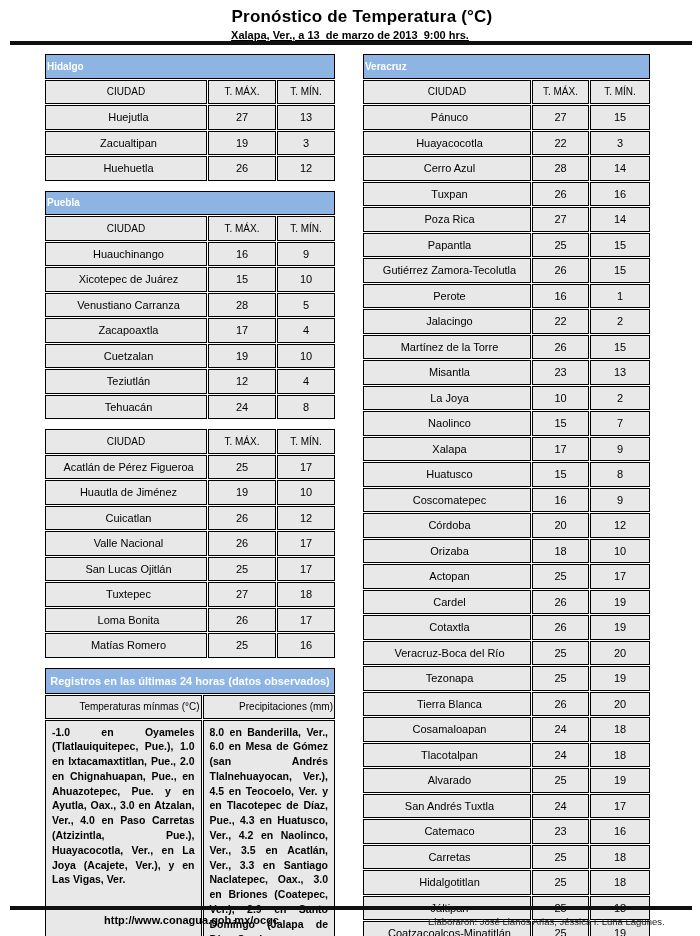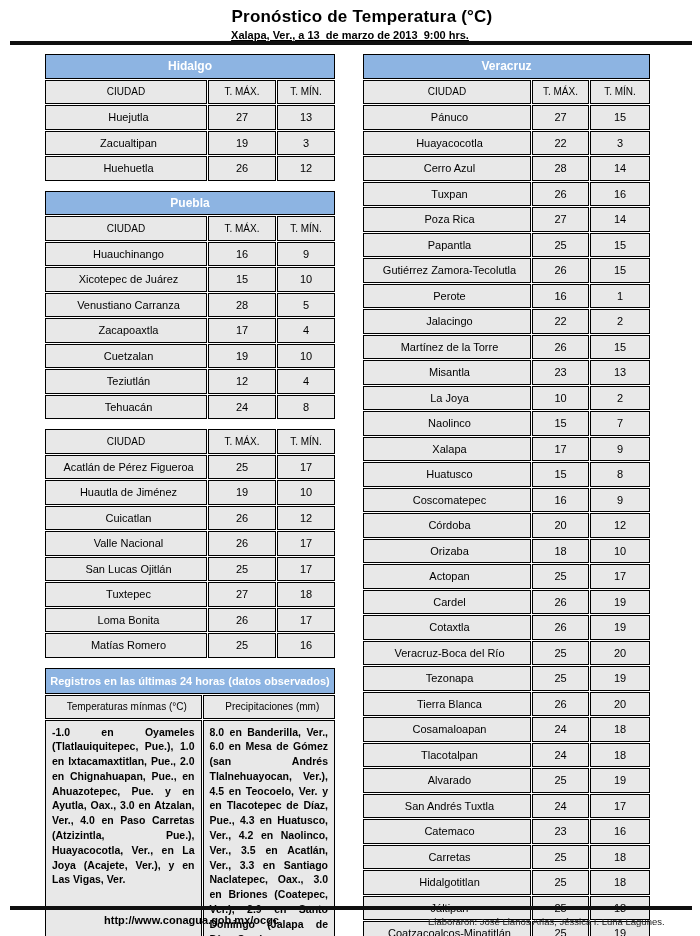--- a/index.html
+++ b/index.html
@@ -13,33 +13,33 @@
   .top-rule { top:41px; }
   .bottom-rule { top:906px; }
 
   #left-col  { position:absolute; left:44px;  top:53px; width:292px; }
   #right-col { position:absolute; left:362px; top:53px; width:289px; }
 
   table { border-collapse:separate; border-spacing:1px; background:#fff; table-layout:fixed; }
   .state-table { width:292px; }
   .right-table { width:289px; }
   .state-table td { border:1px solid #000; background:#E8E8E8; font-size:11px; height:20.5px; overflow:hidden; white-space:nowrap; }
-  .state-table td.bar { background:#8DB4E2; color:#fff; font-weight:bold; text-align:center; font-size:12px; }
+  .state-table td.bar { background:#8DB4E2; color:#fff; font-weight:bold; text-align:left; font-size:10px; }
   .state-table tr.head td { text-align:center; font-size:10px; }
   .state-table td.city { text-align:center; padding-left:6px; }
   .state-table td.temp { text-align:center; }
   .left-table  col.c1{width:162px} .left-table  col.c2{width:68px} .left-table  col.c3{width:58px}
   .right-table col.c1{width:168px} .right-table col.c2{width:57px} .right-table col.c3{width:60px}
   #left-col table + table { margin-top:8px; }
 
   .obs-table { width:292px; margin-top:5px; }
   .obs-table col.o1{width:156px} .obs-table col.o2{width:132px}
   .obs-table td { border:1px solid #000; background:#E8E8E8; }
   .obs-table td.bar { background:#8DB4E2; color:#fff; font-weight:bold; text-align:center; font-size:11px; height:22px; }
-  .obs-table td.obs-head { font-size:10px; text-align:center; padding-left:8px; height:20px; }
+  .obs-table td.obs-head { font-size:10px; text-align:right; padding-left:8px; height:20px; }
   .obs-table td.obs-text {
     height:200px; vertical-align:top; text-align:justify;
     font-size:10.5px; font-weight:bold; line-height:14.8px; padding:4px 6px;
   }
 
   .footer-url { position:absolute; top:914px; left:104px; font-size:11px; font-weight:bold; }
   .footer-credits { position:absolute; top:916px; left:428px; font-size:9.5px; color:#222; }
 </style>
 </head>
 <body>

